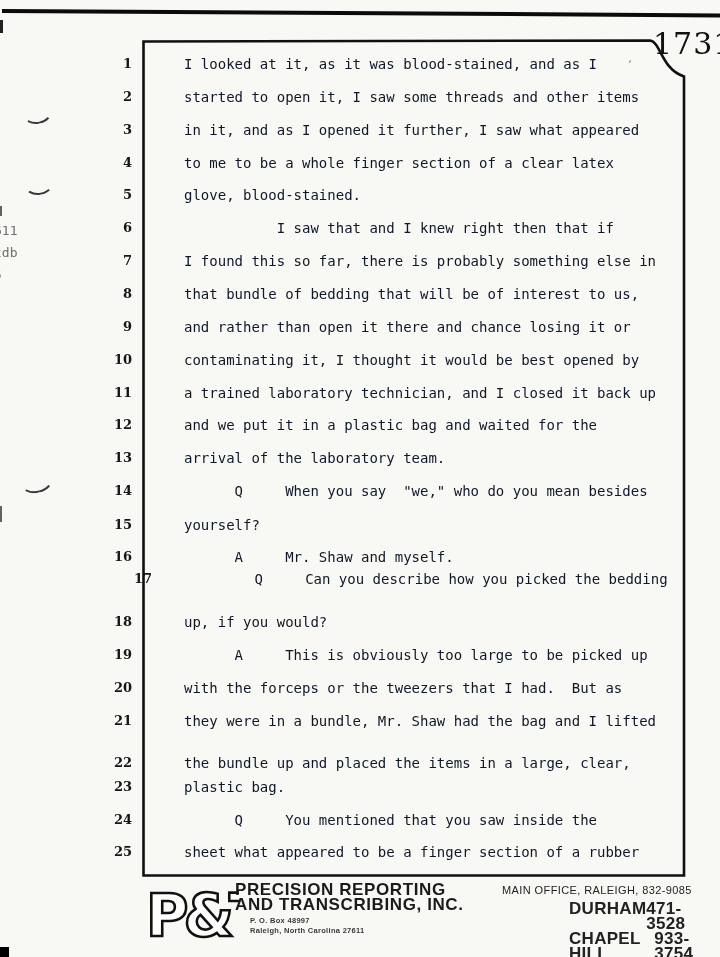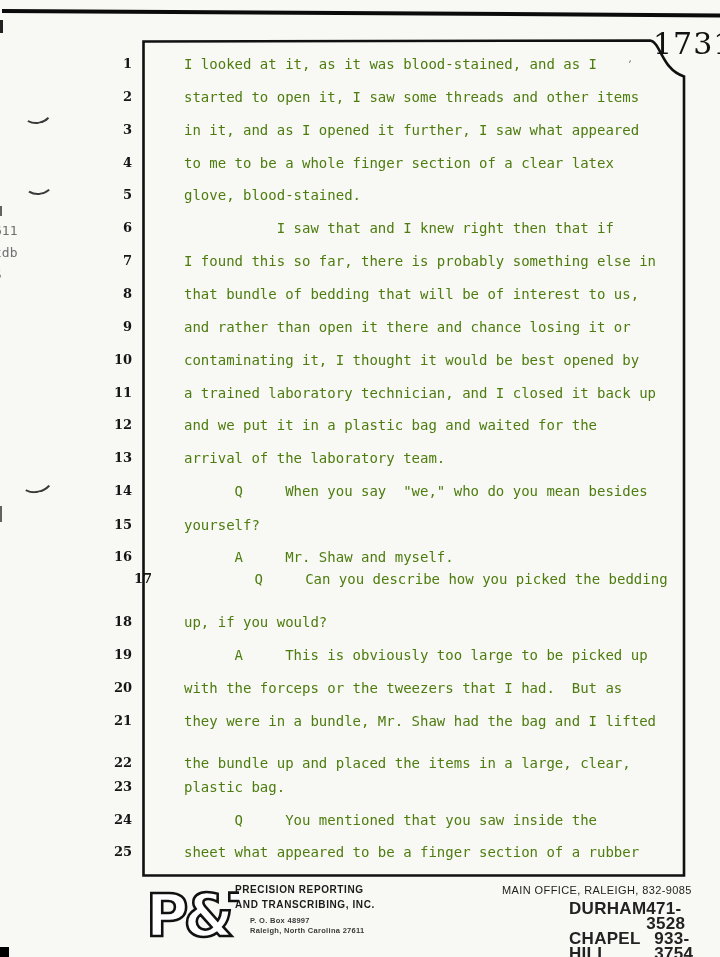--- a/index.html
+++ b/index.html
@@ -27,25 +27,25 @@
   .frame-svg{position:absolute;left:0;top:0;pointer-events:none;}
   
   .page-number{position:absolute;left:653px;top:26px;font-family:"DejaVu Serif",serif;
     font-size:30px;letter-spacing:1px;color:#111;}
   
   #transcript{position:absolute;left:0;top:0;width:720px;height:957px;}
   .line{position:absolute;left:0;width:720px;height:22px;}
   .line .num{position:absolute;left:94px;width:38px;text-align:right;
     font-family:"DejaVu Serif",serif;font-weight:bold;font-size:13px;color:#151515;}
   .line .txt{position:absolute;left:184px;font-family:"DejaVu Sans Mono",monospace;
-    font-size:14px;color:#4d7c0f;white-space:pre;}
+    font-size:14px;color:#0f172a;white-space:pre;}
   
   .footer{position:absolute;left:0;top:876px;width:720px;height:81px;}
   .logo-svg{position:absolute;left:144px;top:4px;}
-  .company{position:absolute;left:235px;top:6px;font-size:10px;font-weight:bold;
+  .company{position:absolute;left:235px;top:6px;font-size:17px;font-weight:bold;
     letter-spacing:.6px;line-height:15px;color:#1b1b1b;}
   .po-address{position:absolute;left:250px;top:40px;font-size:7.5px;font-weight:bold;
     letter-spacing:.3px;line-height:10px;color:#3a3a3a;}
   .main-office{position:absolute;left:502px;top:8px;font-size:11px;font-weight:normal;
     letter-spacing:.4px;color:#222;}
   .office-rows{position:absolute;left:527px;top:25px;width:140px;font-size:17px;
     font-weight:bold;color:#222;margin-left:42px;}
   .office-row{display:flex;justify-content:space-between;line-height:15px;letter-spacing:.3px;}
 </style>
 </head>

